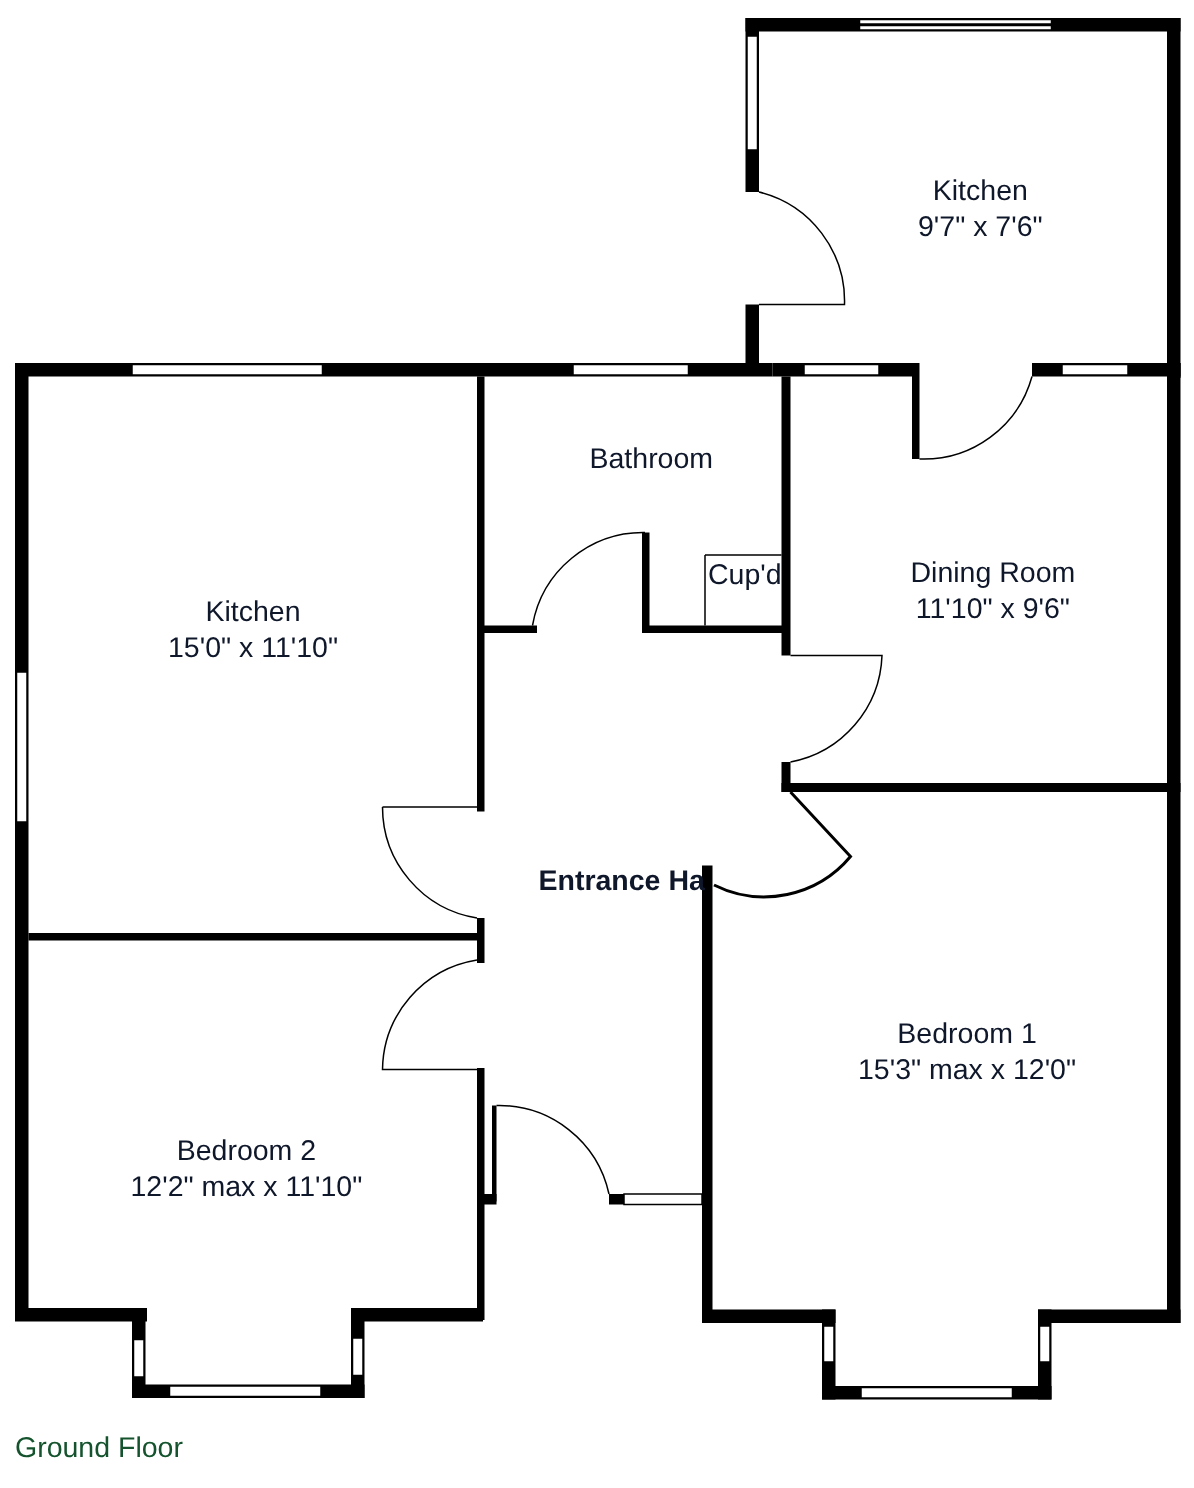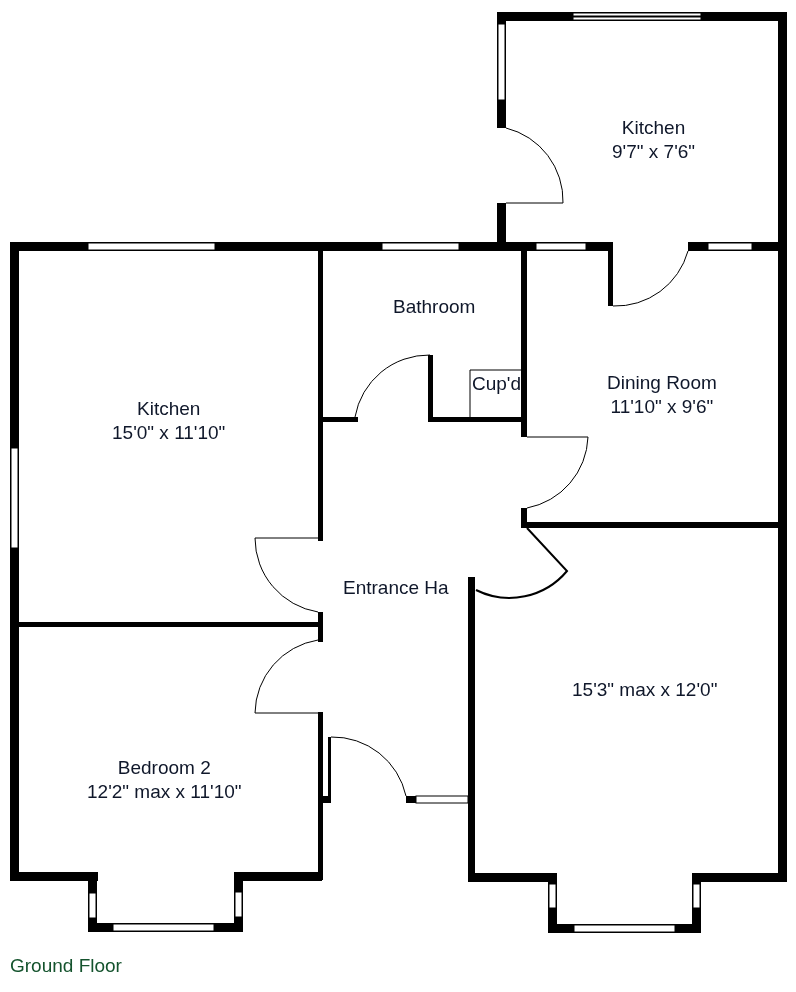--- a/index.html
+++ b/index.html
@@ -129,24 +129,25 @@
 <div class="label" style="left:368px; top:295px;margin-left:25px;">
   <span>Bathroom</span>
 </div>
 <div class="label" style="left:472px; top:372px; width:49px; overflow:hidden; text-align:left;">
   <span>Cup'd</span>
 </div>
 <div class="label" style="left:607px; top:371px;">
   <span>Dining Room</span>
   <span>11'10" x 9'6"</span>
 </div>
-<div class="label" style="left:343px; top:576px; text-align:center;">
+<div class="label" style="left:359px; top:576px; text-align:center;font-weight:bold;">
   <span>Entrance Ha</span>
 </div>
 <div class="label" style="left:572px; top:678px;">
+  <span>Bedroom 1</span>
   <span>15'3" max x 12'0"</span>
 </div>
 <div class="label" style="left:87px; top:756px;">
   <span>Bedroom 2</span>
   <span>12'2" max x 11'10"</span>
 </div>
 
 <div class="caption">Ground Floor</div>
 
 </body></html>

